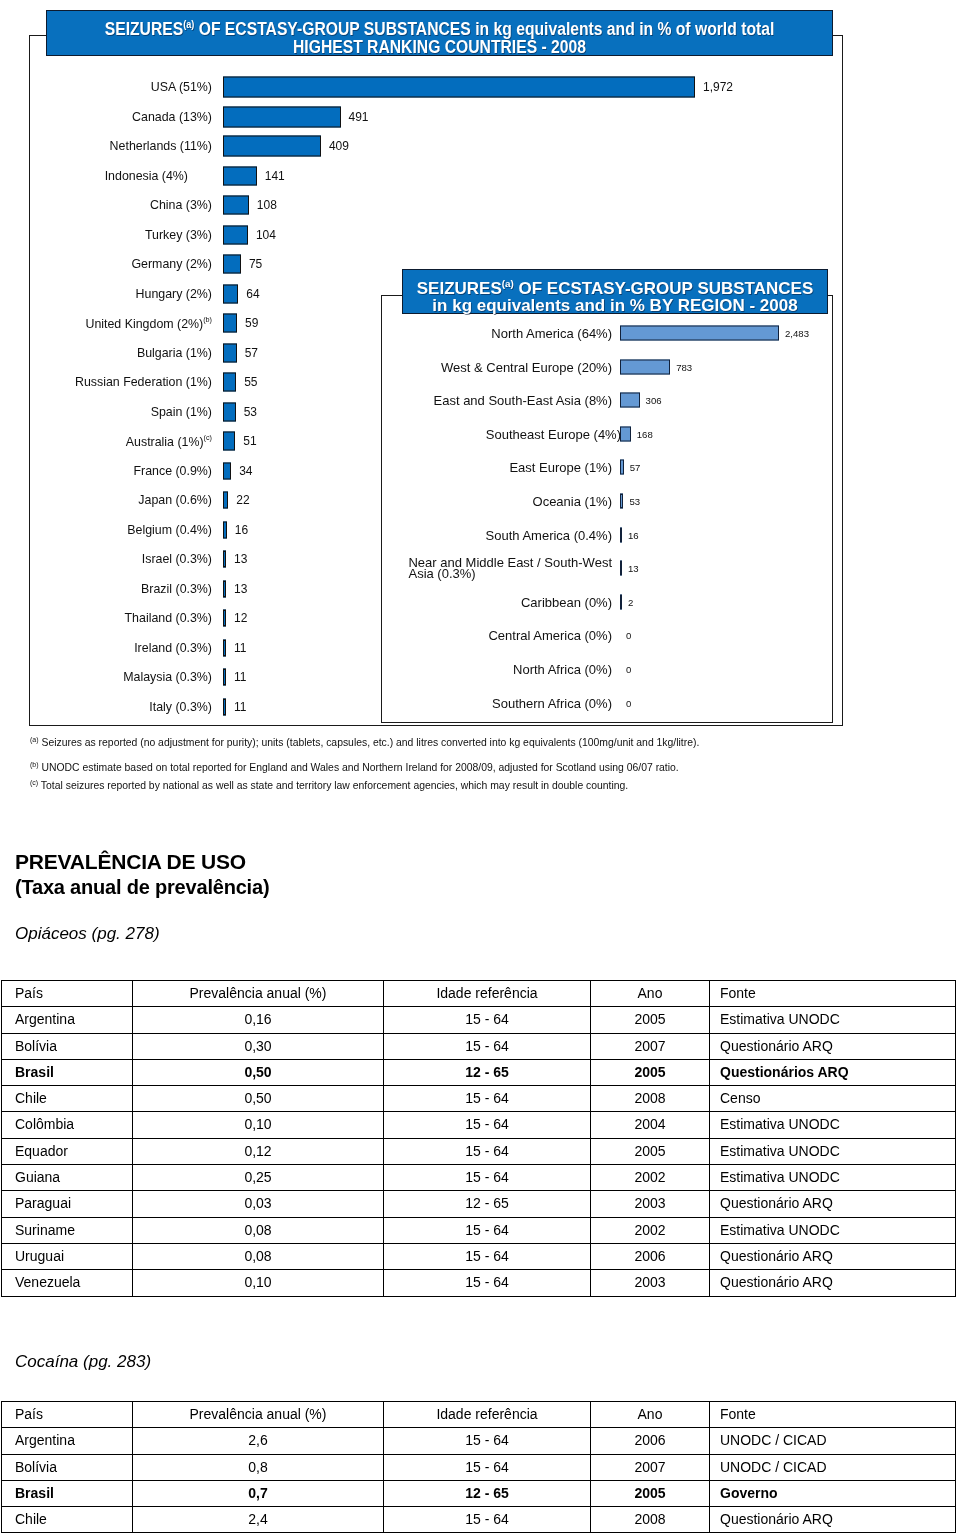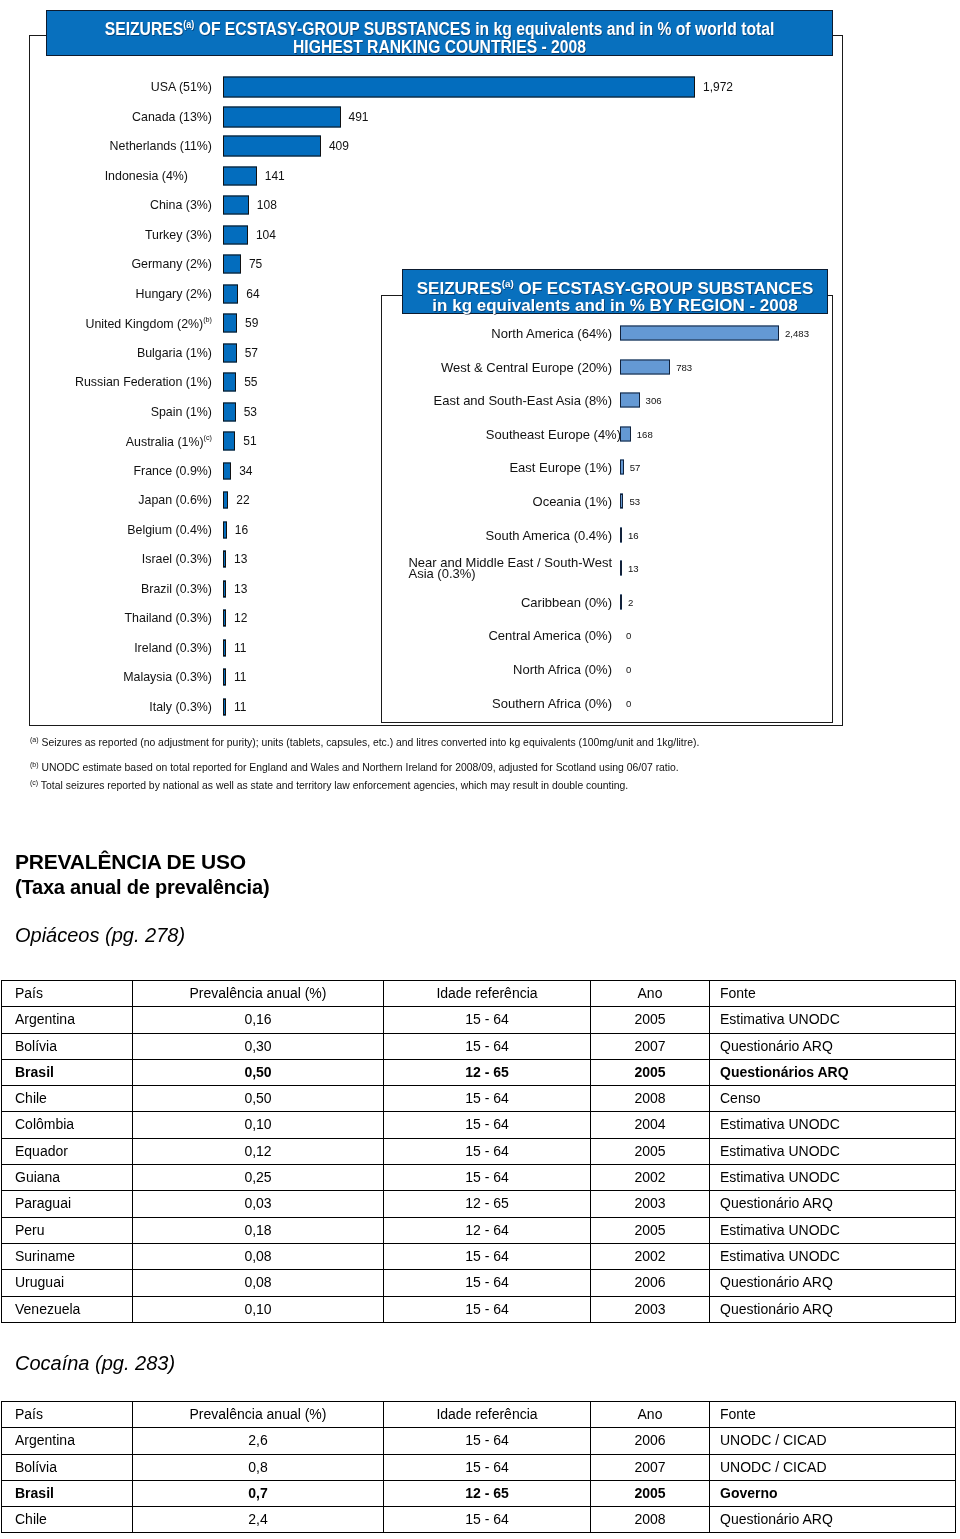--- a/index.html
+++ b/index.html
@@ -34,21 +34,21 @@
   .bar2{position:absolute;background:#6499d4;border:1.1px solid #11213a;box-sizing:border-box;
         transform:translateY(-50%);}
   .val2{position:absolute;font-size:9.6px;color:#111;transform:translateY(-50%);white-space:nowrap;}
 
   .fn{position:absolute;font-size:10.4px;color:#111;white-space:nowrap;}
   .fn .m{font-size:7px;vertical-align:super;}
 
   
   .h1{position:absolute;font-size:21px;font-weight:bold;white-space:nowrap;letter-spacing:-0.2px;}
   .h2{position:absolute;font-size:20px;font-weight:bold;white-space:nowrap;letter-spacing:-0.2px;}
-  .sec{position:absolute;font-size:20px;font-style:italic;white-space:nowrap;}
+  .sec{position:absolute;font-size:17px;font-style:italic;white-space:nowrap;}
 
   table.tbl{position:absolute;border-collapse:collapse;table-layout:fixed;
             font-size:14px;}
   table.tbl td{border:1.3px solid #000;padding:0;height:25.3px;line-height:25.3px;
                text-align:center;overflow:hidden;white-space:nowrap;}
   table.tbl td.c0{text-align:left;padding-left:13px;}
   table.tbl td.c4{text-align:left;padding-left:10px;}
   table.tbl tr.bold td{font-weight:bold;}
 </style>
 </head>
@@ -251,27 +251,20 @@
           <td class="c4">Estimativa UNODC</td>
         </tr>
         <tr>
           <td class="c0">Paraguai</td>
           <td>0,03</td>
           <td>12 - 65</td>
           <td>2003</td>
           <td class="c4">Questionário ARQ</td>
         </tr>
         <tr>
-          <td class="c0">Peru</td>
-          <td>0,18</td>
-          <td>12 - 64</td>
-          <td>2005</td>
-          <td class="c4">Estimativa UNODC</td>
-        </tr>
-        <tr>
           <td class="c0">Suriname</td>
           <td>0,08</td>
           <td>15 - 64</td>
           <td>2002</td>
           <td class="c4">Estimativa UNODC</td>
         </tr>
         <tr>
           <td class="c0">Uruguai</td>
           <td>0,08</td>
           <td>15 - 64</td>

